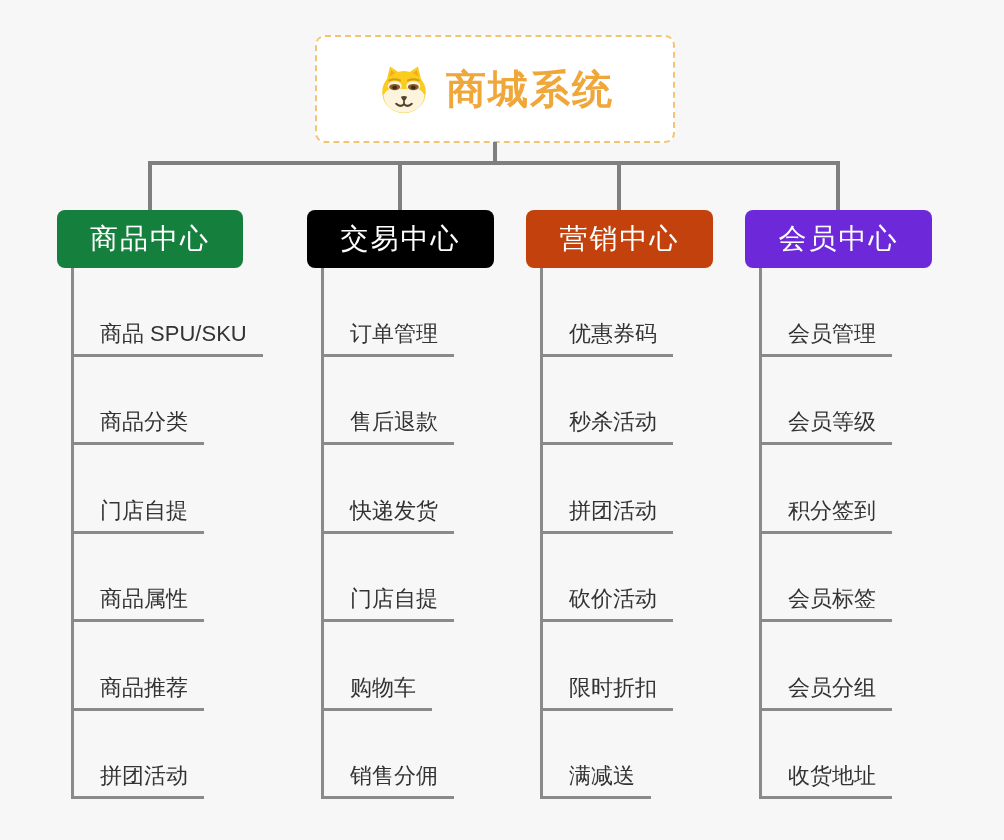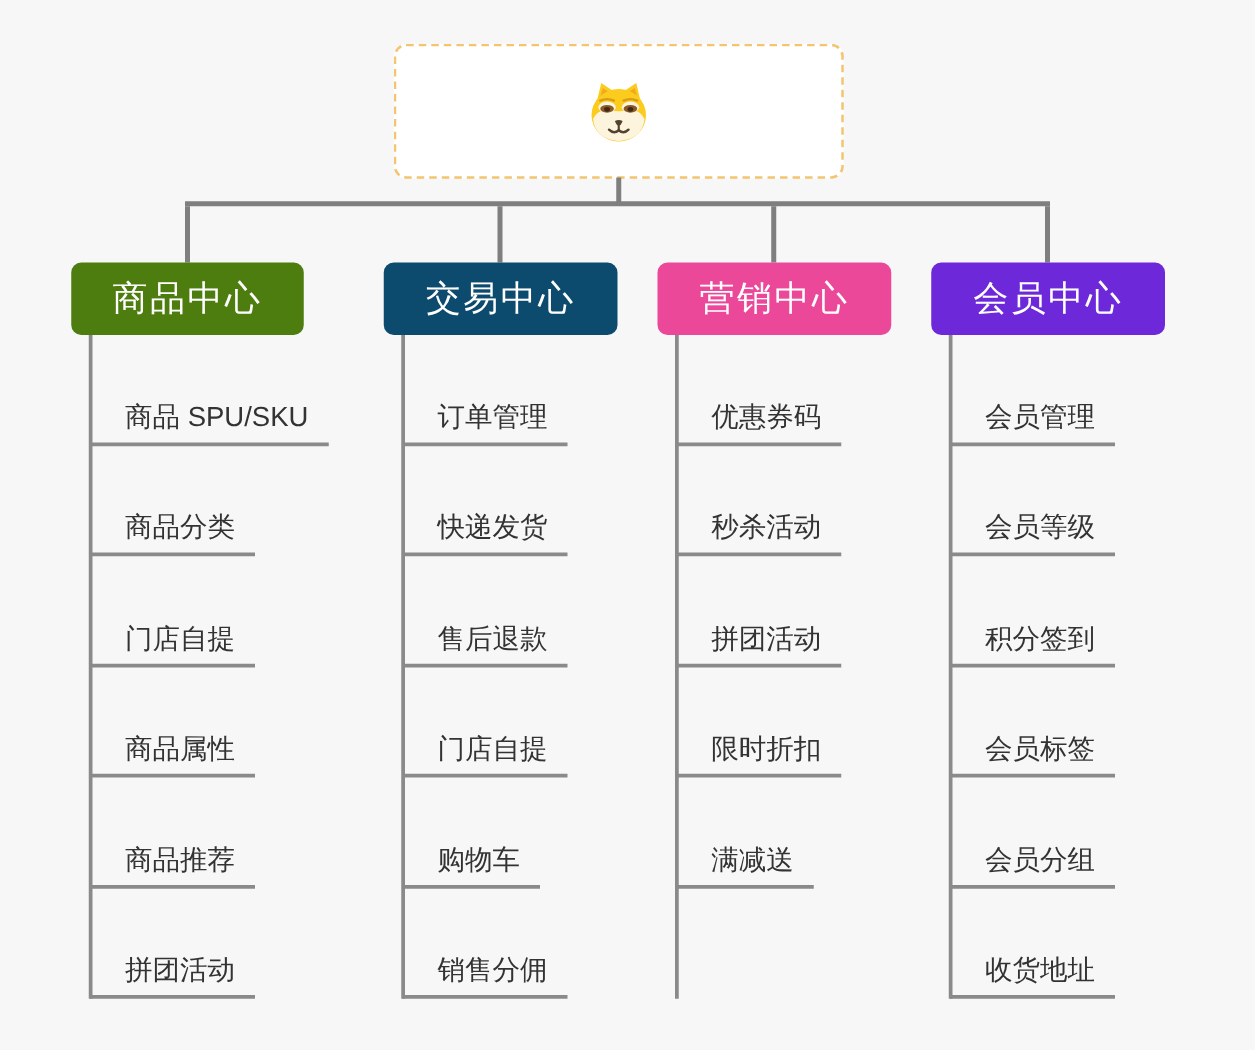--- a/index.html
+++ b/index.html
@@ -82,36 +82,37 @@
     <ellipse cx="48" cy="30" rx="3" ry="2.4" fill="#3F2A14"></ellipse>
 
     <path d="M17 21 Q24 18 31 21" stroke="#D89B17" stroke-width="2.4" fill="none" stroke-linecap="round"></path>
     <path d="M41 21 Q48 18 55 21" stroke="#D89B17" stroke-width="2.4" fill="none" stroke-linecap="round"></path>
 
     <path d="M32 42 Q36 40 40 42 Q38 47 36 47 Q34 47 32 42 Z" fill="#53422E"></path>
 
     <path d="M26 51 Q31 56 36 51.5 Q41 56 46 51" stroke="#53422E" stroke-width="2.6" fill="none" stroke-linecap="round"></path>
     <path d="M36 47 L36 51.5" stroke="#53422E" stroke-width="2.2" stroke-linecap="round"></path>
   </svg>
+  <span class="root-title">商城系统</span>
 </div>
 
 <div class="line stem"></div>
 <div class="line bus"></div>
 <div class="line drop drop-0"></div>
 <div class="line drop drop-1"></div>
 <div class="line drop drop-2"></div>
 <div class="line drop drop-3"></div>
 
-<div class="branch-box bb-0" style="background: #4d7c0f;">
+<div class="branch-box bb-0" style="background: #15803d;">
   <span>商品中心</span>
 </div>
-<div class="branch-box bb-1" style="background: #0c4a6e;">
+<div class="branch-box bb-1" style="background: #000000;">
   <span>交易中心</span>
 </div>
-<div class="branch-box bb-2" style="background: #ec4899; align-items: center;">
+<div class="branch-box bb-2" style="background: #c2410c; align-items: center;">
   <span>营销中心</span>
 </div>
 <div class="branch-box bb-3" style="background: #6d28d9;">
   <span>会员中心</span>
 </div>
 
 <div class="trunk tr-0"></div>
 <div class="trunk tr-1"></div>
 <div class="trunk tr-2"></div>
 <div class="trunk tr-3"></div>
@@ -120,31 +121,32 @@
   <div class="leaf">商品 SPU/SKU</div>
   <div class="leaf">商品分类</div>
   <div class="leaf">门店自提</div>
   <div class="leaf">商品属性</div>
   <div class="leaf">商品推荐</div>
   <div class="leaf">拼团活动</div>
 </div>
 
 <div class="column col-1">
   <div class="leaf">订单管理</div>
+  <div class="leaf">售后退款</div>
   <div class="leaf">快递发货</div>
-  <div class="leaf">售后退款</div>
   <div class="leaf">门店自提</div>
   <div class="leaf">购物车</div>
   <div class="leaf">销售分佣</div>
 </div>
 
 <div class="column col-2">
   <div class="leaf">优惠券码</div>
   <div class="leaf">秒杀活动</div>
   <div class="leaf">拼团活动</div>
+  <div class="leaf">砍价活动</div>
   <div class="leaf">限时折扣</div>
   <div class="leaf">满减送</div>
 </div>
 
 <div class="column col-3">
   <div class="leaf">会员管理</div>
   <div class="leaf">会员等级</div>
   <div class="leaf">积分签到</div>
   <div class="leaf">会员标签</div>
   <div class="leaf">会员分组</div>

